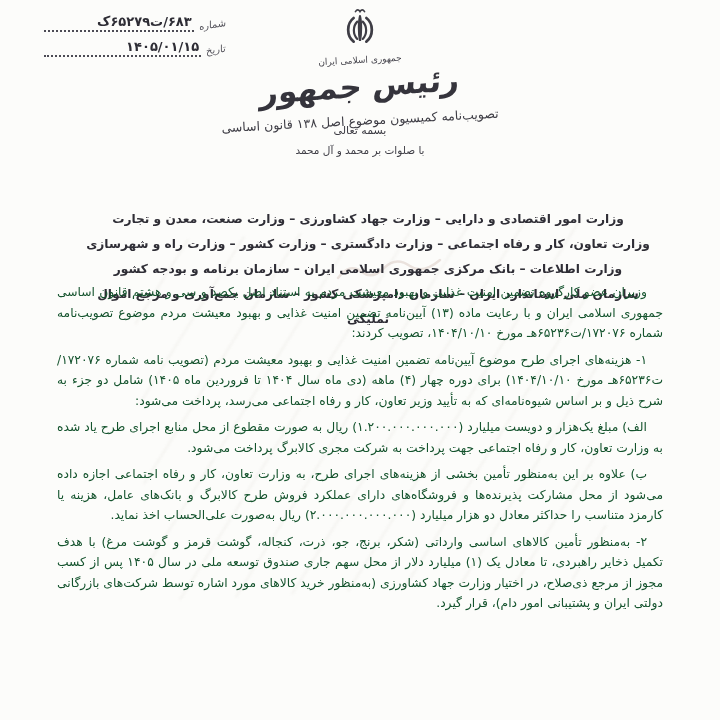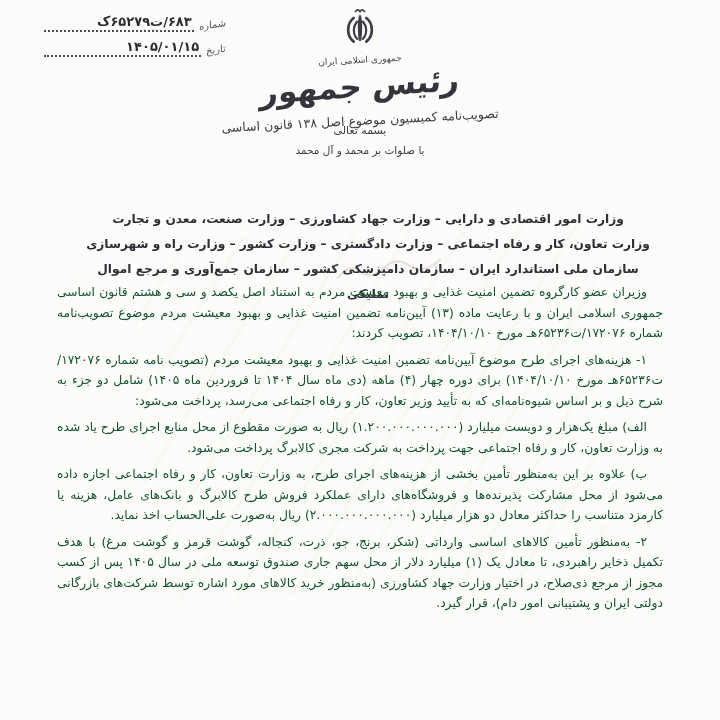--- a/index.html
+++ b/index.html
@@ -94,20 +94,21 @@
   </div>
 
   <div class="invocation">
     <div class="besmeleh">بسمه تعالی</div>
     <div class="salawat">با صلوات بر محمد و آل محمد</div>
   </div>
 
   <div class="recipients">
     <div>وزارت امور اقتصادی و دارایی – وزارت جهاد کشاورزی – وزارت صنعت، معدن و تجارت</div>
     <div>وزارت تعاون، کار و رفاه اجتماعی – وزارت دادگستری – وزارت کشور – وزارت راه و شهرسازی</div>
+    <div>وزارت اطلاعات – بانک مرکزی جمهوری اسلامی ایران – سازمان برنامه و بودجه کشور</div>
     <div>سازمان ملی استاندارد ایران – سازمان دامپزشکی کشور – سازمان جمع‌آوری و مرجع اموال تملیکی</div>
   </div>
 
   <main class="body-text">
     <p>وزیران عضو کارگروه تضمین امنیت غذایی و بهبود معیشت مردم به استناد اصل یکصد و سی و هشتم قانون اساسی جمهوری اسلامی ایران و با رعایت ماده (۱۳) آیین‌نامه تضمین امنیت غذایی و بهبود معیشت مردم موضوع تصویب‌نامه شماره ۱۷۲۰۷۶/ت۶۵۲۳۶هـ مورخ ۱۴۰۴/۱۰/۱۰، تصویب کردند:</p>
     <p>۱- هزینه‌های اجرای طرح موضوع آیین‌نامه تضمین امنیت غذایی و بهبود معیشت مردم (تصویب نامه شماره ۱۷۲۰۷۶/ت۶۵۲۳۶هـ مورخ ۱۴۰۴/۱۰/۱۰) برای دوره چهار (۴) ماهه (دی ماه سال ۱۴۰۴ تا فروردین ماه ۱۴۰۵) شامل دو جزء به شرح ذیل و بر اساس شیوه‌نامه‌ای که به تأیید وزیر تعاون، کار و رفاه اجتماعی می‌رسد، پرداخت می‌شود:</p>
     <p>الف) مبلغ یک‌هزار و دویست میلیارد (۱.۲۰۰.۰۰۰.۰۰۰.۰۰۰) ریال به صورت مقطوع از محل منابع اجرای طرح یاد شده به وزارت تعاون، کار و رفاه اجتماعی جهت پرداخت به شرکت مجری کالابرگ پرداخت می‌شود.</p>
     <p>ب) علاوه بر این به‌منظور تأمین بخشی از هزینه‌های اجرای طرح، به وزارت تعاون، کار و رفاه اجتماعی اجازه داده می‌شود از محل مشارکت پذیرنده‌ها و فروشگاه‌های دارای عملکرد فروش طرح کالابرگ و بانک‌های عامل، هزینه یا کارمزد متناسب را حداکثر معادل دو هزار میلیارد (۲.۰۰۰.۰۰۰.۰۰۰.۰۰۰) ریال به‌صورت علی‌الحساب اخذ نماید.</p>
     <p>۲- به‌منظور تأمین کالاهای اساسی وارداتی (شکر، برنج، جو، ذرت، کنجاله، گوشت قرمز و گوشت مرغ) با هدف تکمیل ذخایر راهبردی، تا معادل یک (۱) میلیارد دلار از محل سهم جاری صندوق توسعه ملی در سال ۱۴۰۵ پس از کسب مجوز از مرجع ذی‌صلاح، در اختیار وزارت جهاد کشاورزی (به‌منظور خرید کالاهای مورد اشاره توسط شرکت‌های بازرگانی دولتی ایران و پشتیبانی امور دام)، قرار گیرد.</p>
   </main>

